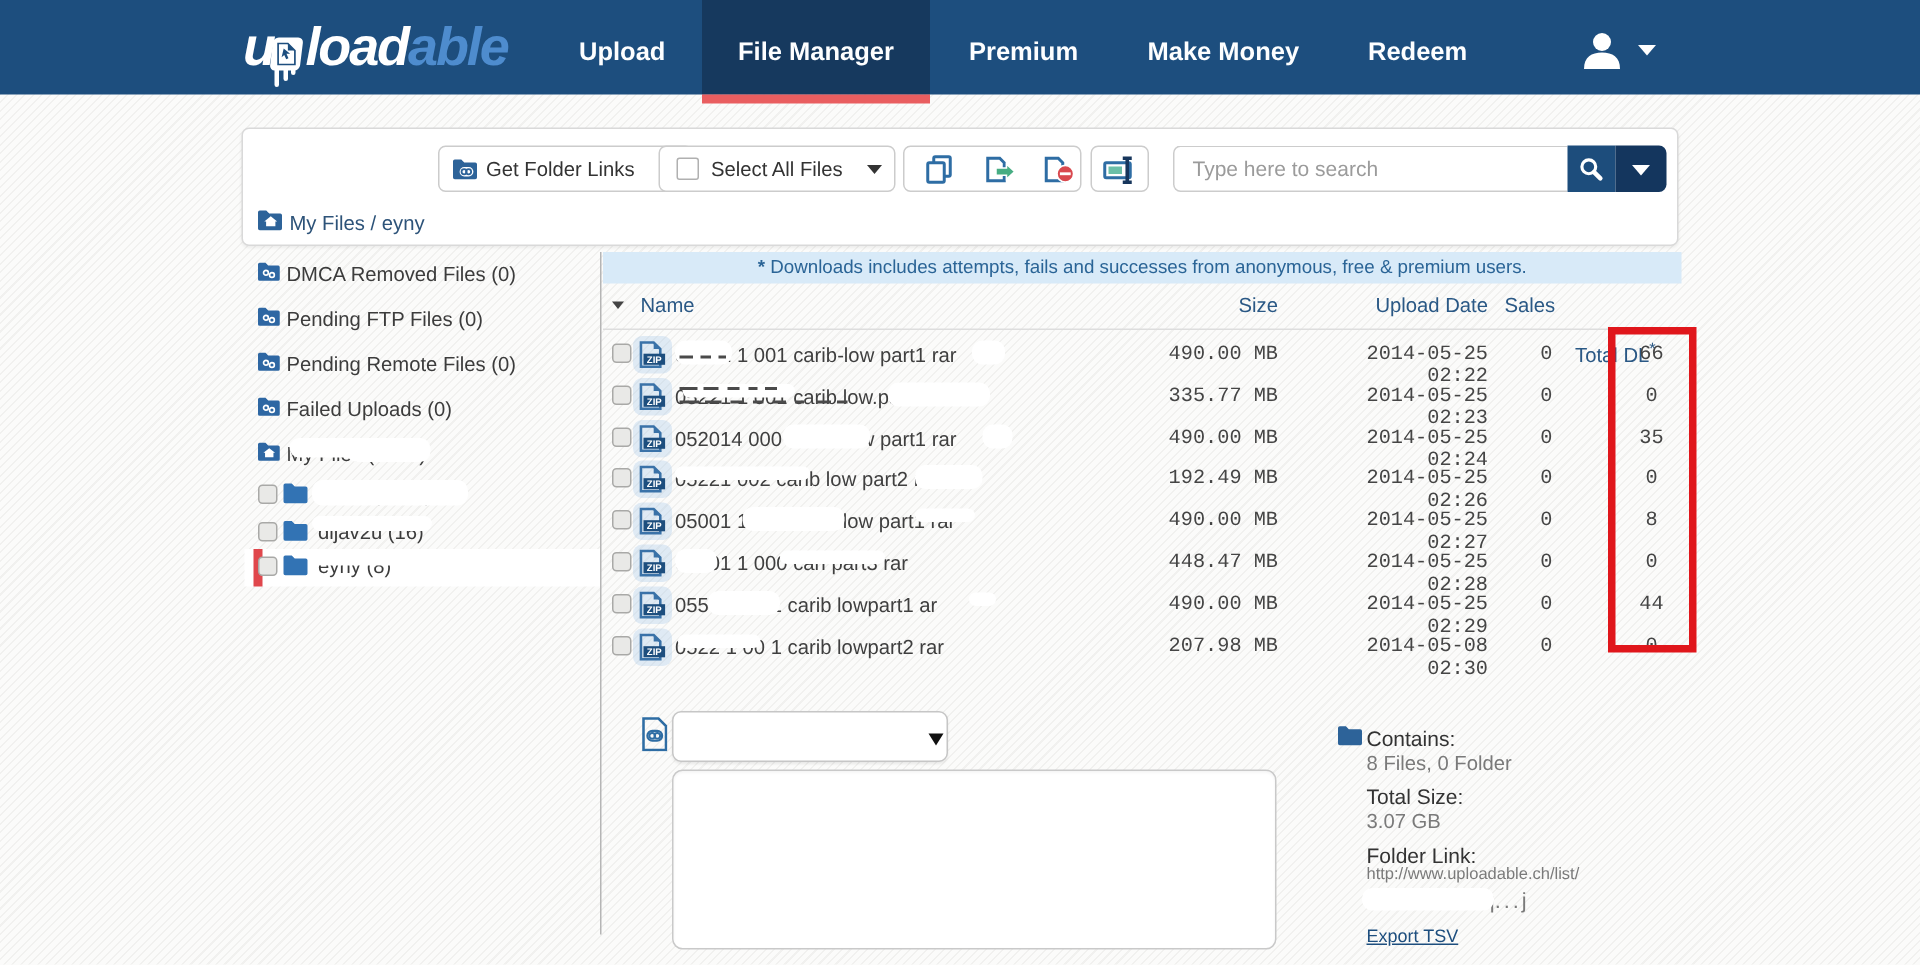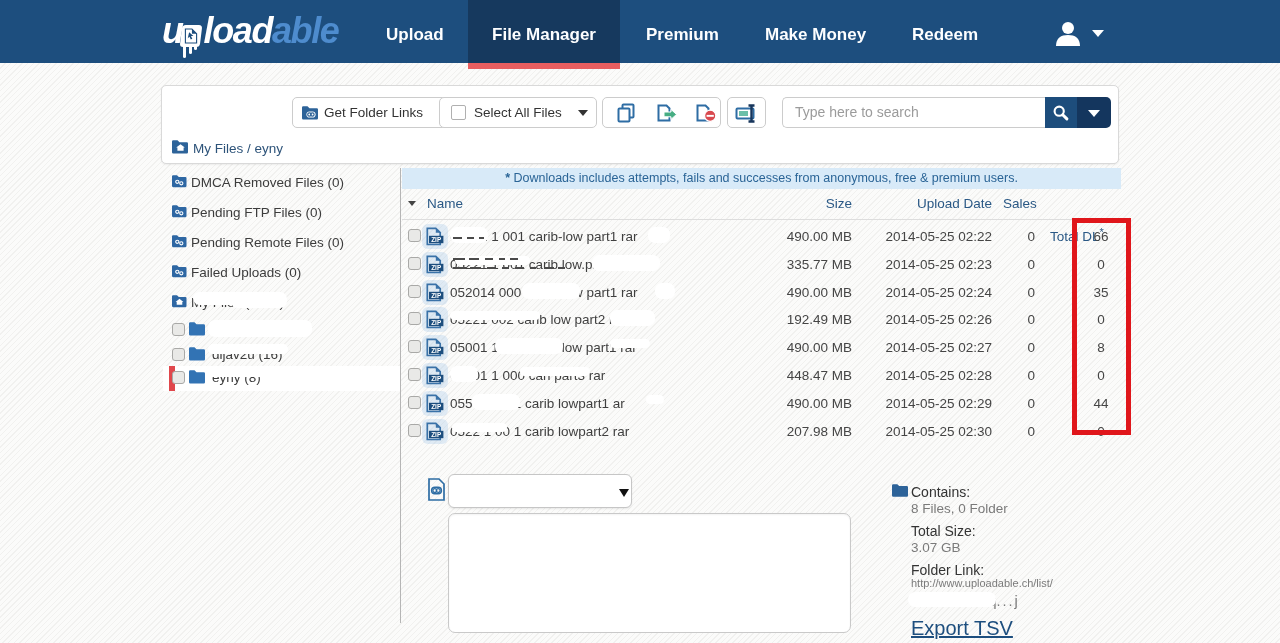--- a/index.html
+++ b/index.html
@@ -37,21 +37,21 @@
 
   #redrect { position:absolute; left:1072px; top:218px; width:59px; height:217px; border:5px solid #e0161b; }
 
   .sitem { position:absolute; left:171px; height:16px; }
   .sitem .sic { position:absolute; left:0; top:0; }
   .stxt { position:absolute; left:20px; top:1px; font-size:13.5px; color:#3c3c3c; white-space:nowrap; }
   .sub { position:absolute; left:172px; height:16px; }
   .stx2 { position:absolute; left:40px; top:1px; font-size:13.5px; color:#3c3c3c; white-space:nowrap; }
 
   .zipicon { position:absolute; }
-  .rsize, .rdate, .rsales, .rdl { position:absolute; font-size:13.5px; color:#454545; text-align:right; }
+  .rsize, .rdate, .rsales, .rdl { position:absolute; font-size:13.5px; color:#454545; text-align:right;font-family:Liberation Mono, monospace; }
   .rname { position:absolute; font-size:13.5px; color:#3f3f3f; white-space:nowrap; }
 </style>
 </head>
 <body>
 
 <div id="nav"></div>
 <div id="fmtab"></div>
 <div id="fmred"></div>
 <div id="logo"><span>u</span><span class="psp"></span><span>load</span><span class="blue">able</span></div>
 <div class="abs" style="left:181px; top:25px; width:20px; height:22px; background:#fff; border-radius:3.5px; transform:skewX(-7deg); z-index:2;"></div>
@@ -343,21 +343,21 @@
     <div class="abs" style="left:422px; top:419px; width:26px; height:25px; background:rgba(150,190,230,0.28); border-radius:6px;"></div>
     <svg class="zipicon" style="left:426px; top:422px;" width="18" height="19" viewBox="0 0 18 19">
       <path d="M1.3,1.3 h8.5 l4.4,4.4 v11.8 h-12.9 z" fill="none" stroke="#3a72a8" stroke-width="1.7"></path>
       <path d="M9.8,1.3 l4.4,4.4 h-4.4 z" fill="#3a72a8"></path>
       <rect x="3" y="8.8" width="14.4" height="7.4" fill="#1d4e7e"></rect>
       <text x="10.2" y="14.8" font-size="6.4" fill="#fff" font-weight="bold" text-anchor="middle" font-family="Liberation Sans, sans-serif">ZIP</text>
     </svg>
     <div class="rname" style="left:450px; top:424px;">0522 1 00 1 carib lowpart2 rar</div>
     <div class="blob" style="left:452px; top:423px; width:55px; height:9px;"></div>
     <div class="rsize" style="left:742px; top:424px; width:110px;">207.98 MB</div>
-    <div class="rdate" style="left:872px; top:424px; width:120px;">2014-05-25 02:30</div>
+    <div class="rdate" style="left:872px; top:424px; width:120px;">2014-05-08 02:30</div>
     <div class="rsales" style="left:1000px; top:424px; width:35px;">0</div>
     <div class="rdl" style="left:1071px; top:424px; width:60px; text-align:center;">0</div>
   </div>
 
 <div id="redrect"></div>
 
 <svg class="abs" style="left:428px; top:478px;" width="17" height="23" viewBox="0 0 17 23">
   <path d="M1,1 h10 l5,5 v16 h-15 z" fill="none" stroke="#2e6da4" stroke-width="1.7"></path>
   <rect x="3.6" y="9.2" width="9.8" height="6.6" rx="3.3" fill="none" stroke="#2e6da4" stroke-width="1.5"></rect>
   <circle cx="6.8" cy="12.5" r="1.9" fill="none" stroke="#2e6da4" stroke-width="1.3"></circle>
@@ -372,13 +372,13 @@
   <path d="M1,2.4 a1.2,1.2 0 0 1 1.2,-1.2 h4.1 l1.9,1.9 h7.6 a1.2,1.2 0 0 1 1.2,1.2 v8.3 a1.2,1.2 0 0 1 -1.2,1.2 h-13.6 a1.2,1.2 0 0 1 -1.2,-1.2 z" fill="#2d6399"></path>
 </svg>
 <div class="abs" style="left:911px; top:484px; font-size:14px; color:#333;">Contains:</div>
 <div class="abs" style="left:911px; top:501px; font-size:13.5px; color:#7a7a7a;">8 Files, 0 Folder</div>
 <div class="abs" style="left:911px; top:523px; font-size:14px; color:#333;">Total Size:</div>
 <div class="abs" style="left:911px; top:540px; font-size:13.5px; color:#7a7a7a;">3.07 GB</div>
 <div class="abs" style="left:911px; top:562px; font-size:14px; color:#333;">Folder Link:</div>
 <div class="abs" style="left:911px; top:577px; font-size:11px; color:#7a7a7a;">http://www.uploadable.ch/list/</div>
 <div class="abs" style="left:911px; top:593px; font-size:14.5px; color:#7a7a7a;">72177Yht9vq<span style="letter-spacing:2px;">...</span>j</div>
 <div class="blob" style="left:908px; top:592px; width:88px; height:15px;"></div>
-<div class="abs" style="left:911px; top:617px; font-size:20px; color:#1d4e7e; text-decoration:underline;">Export TSV</div>
+<div class="abs" style="left:911px; top:617px; font-size:12px; color:#1d4e7e; text-decoration:underline;">Export TSV</div>
 
 </body></html>

